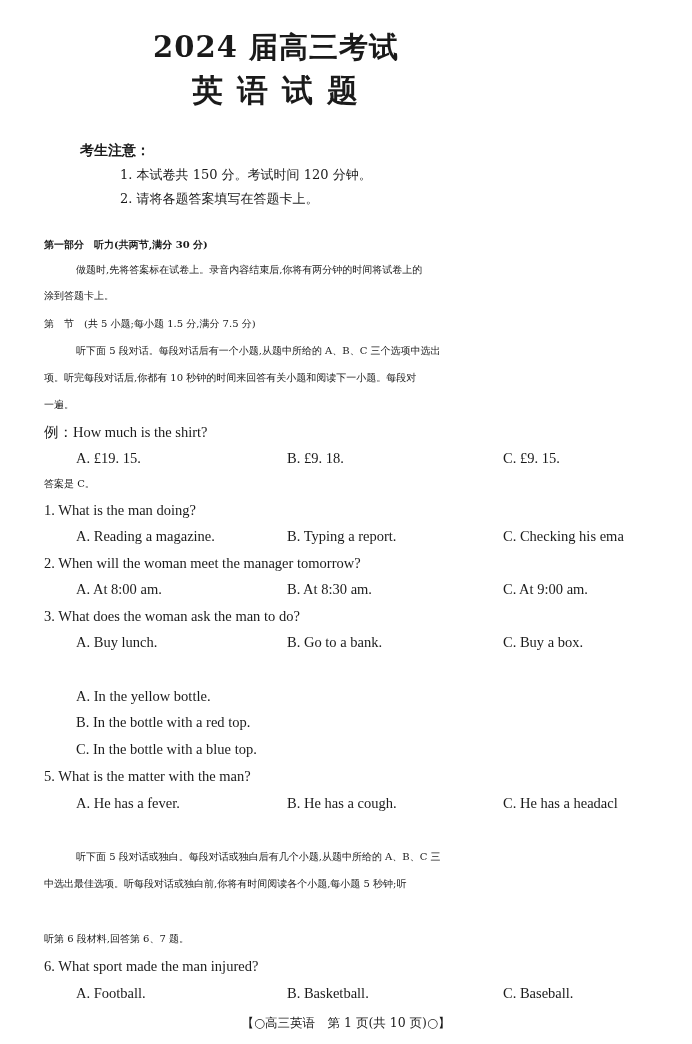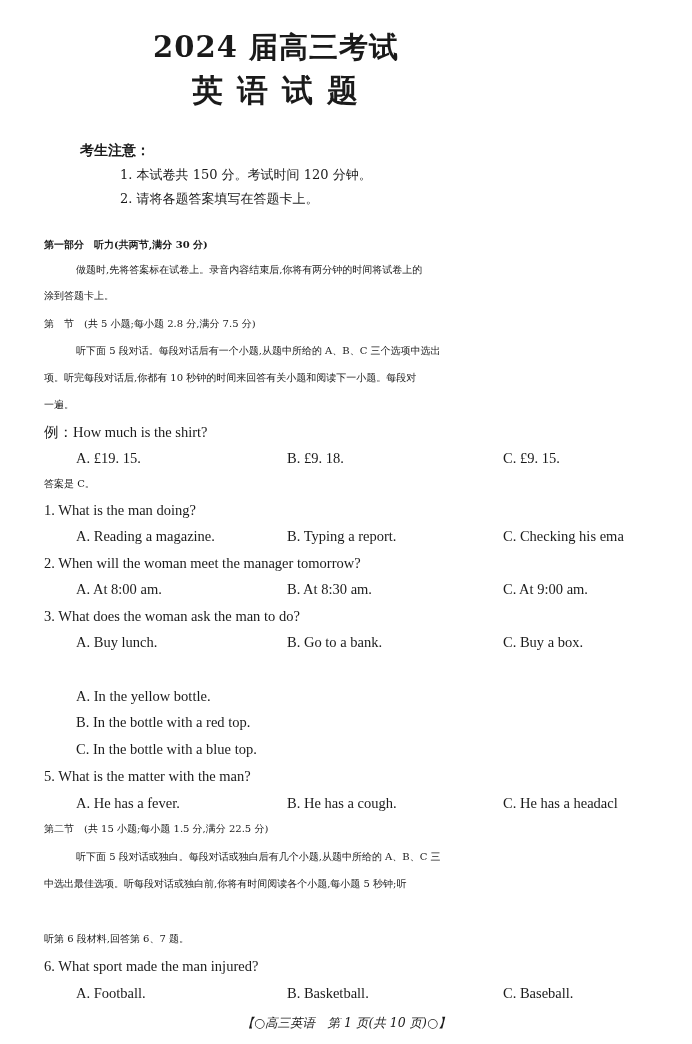--- a/index.html
+++ b/index.html
@@ -17,39 +17,39 @@
     .notice { left: 80px; font-size: 13px; margin-left: 40px; }
     .cn { font-size: 10px; }
     .bold { font-weight: bold; }
     .en { font-family: "Liberation Serif", "DejaVu Serif", serif; font-size: 14.5px; }
     .q { left: 44px; }
     .opt-a { left: 76px; }
     .opt-b { left: 287px; }
     .opt-c { left: 503px; }
     .indent { left: 76px; }
     .full { left: 44px; }
-    .footer { left: 0; width: 692px; text-align: center; top: 1015px; font-size: 12.5px; font-style: italic; }
+    .footer { left: 0; width: 692px; text-align: center; top: 1015px; font-size: 12.5px; }
   </style>
 </head>
 <body>
 
 <div class="page">
 
   <div class="abs title1">2024 届高三考试</div>
   <div class="abs title2">英语试题</div>
 
   <div class="abs notice-h">考生注意：</div>
   <div class="abs notice" style="top:166px">1. 本试卷共 150 分。考试时间 120 分钟。</div>
   <div class="abs notice" style="top:190px">2. 请将各题答案填写在答题卡上。</div>
 
   <div class="abs full cn bold" style="top:238px">第一部分　听力(共两节,满分 30 分)</div>
   <div class="abs indent cn" style="top:263px">做题时,先将答案标在试卷上。录音内容结束后,你将有两分钟的时间将试卷上的</div>
   <div class="abs full cn" style="top:289px">涂到答题卡上。</div>
 
-  <div class="abs full cn" style="top:317px">第　节　(共 5 小题;每小题 2.8 分,满分 7.5 分)</div>
+  <div class="abs full cn" style="top:317px">第　节　(共 5 小题;每小题 1.5 分,满分 7.5 分)</div>
   <div class="abs indent cn" style="top:344px">听下面 5 段对话。每段对话后有一个小题,从题中所给的 A、B、C 三个选项中选出</div>
   <div class="abs full cn" style="top:371px">项。听完每段对话后,你都有 10 秒钟的时间来回答有关小题和阅读下一小题。每段对</div>
   <div class="abs full cn" style="top:398px">一遍。</div>
 
   <div class="abs full en" style="top:423px">例：How much is the shirt?</div>
   <div class="abs opt-a en" style="top:450px">A. £19. 15.</div>
   <div class="abs opt-b en" style="top:450px">B. £9. 18.</div>
   <div class="abs opt-c en" style="top:450px">C. £9. 15.</div>
   <div class="abs full cn" style="top:477px">答案是 C。</div>
 
@@ -70,21 +70,20 @@
 
   <div class="abs opt-a en" style="top:688px">A. In the yellow bottle.</div>
   <div class="abs opt-a en" style="top:714px">B. In the bottle with a red top.</div>
   <div class="abs opt-a en" style="top:741px">C. In the bottle with a blue top.</div>
 
   <div class="abs q en" style="top:768px">5. What is the matter with the man?</div>
   <div class="abs opt-a en" style="top:795px">A. He has a fever.</div>
   <div class="abs opt-b en" style="top:795px">B. He has a cough.</div>
   <div class="abs opt-c en" style="top:795px">C. He has a headacl</div>
 
-  <div class="abs full cn" style="top:822px">第二节　(共 15 小题;每小题 1.5 分,满分 22.5 分)</div>
   <div class="abs indent cn" style="top:850px">听下面 5 段对话或独白。每段对话或独白后有几个小题,从题中所给的 A、B、C 三</div>
   <div class="abs full cn" style="top:877px">中选出最佳选项。听每段对话或独白前,你将有时间阅读各个小题,每小题 5 秒钟;听</div>
   <div class="abs full cn" style="top:932px">听第 6 段材料,回答第 6、7 题。</div>
 
   <div class="abs q en" style="top:958px">6. What sport made the man injured?</div>
   <div class="abs opt-a en" style="top:985px">A. Football.</div>
   <div class="abs opt-b en" style="top:985px">B. Basketball.</div>
   <div class="abs opt-c en" style="top:985px">C. Baseball.</div>
 
   <div class="abs footer">【○高三英语　第 1 页(共 10 页)○】</div>

